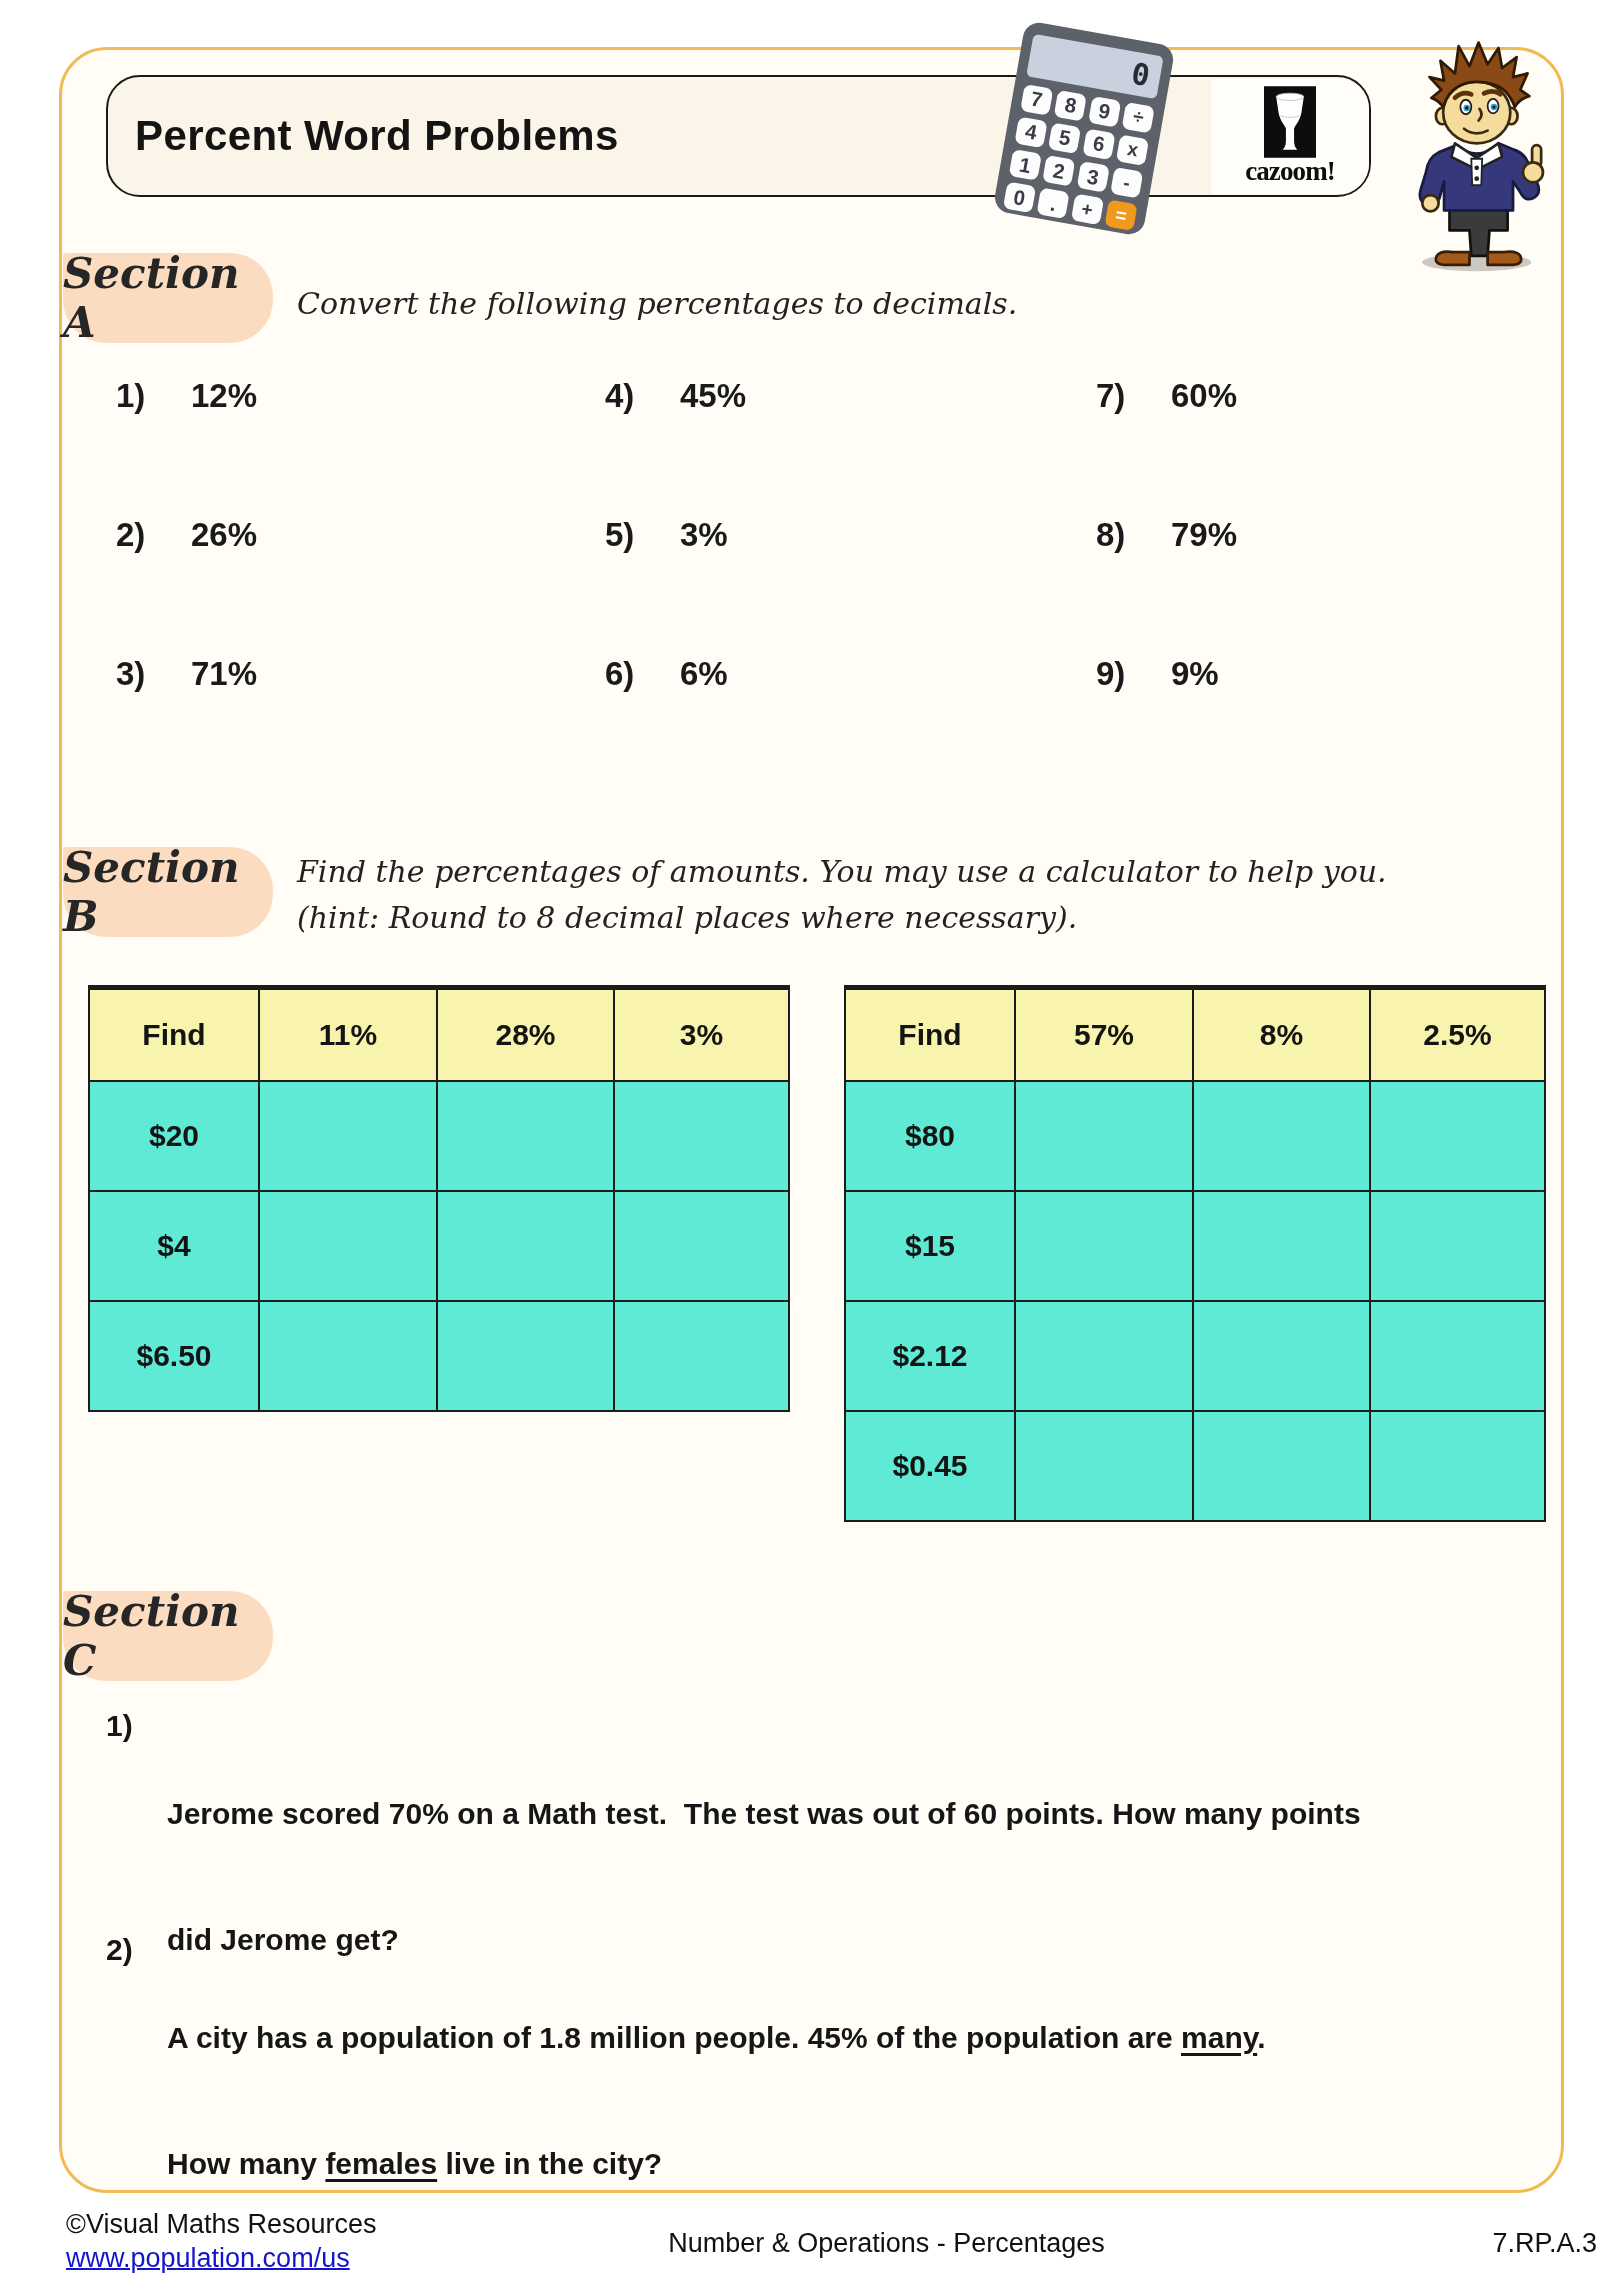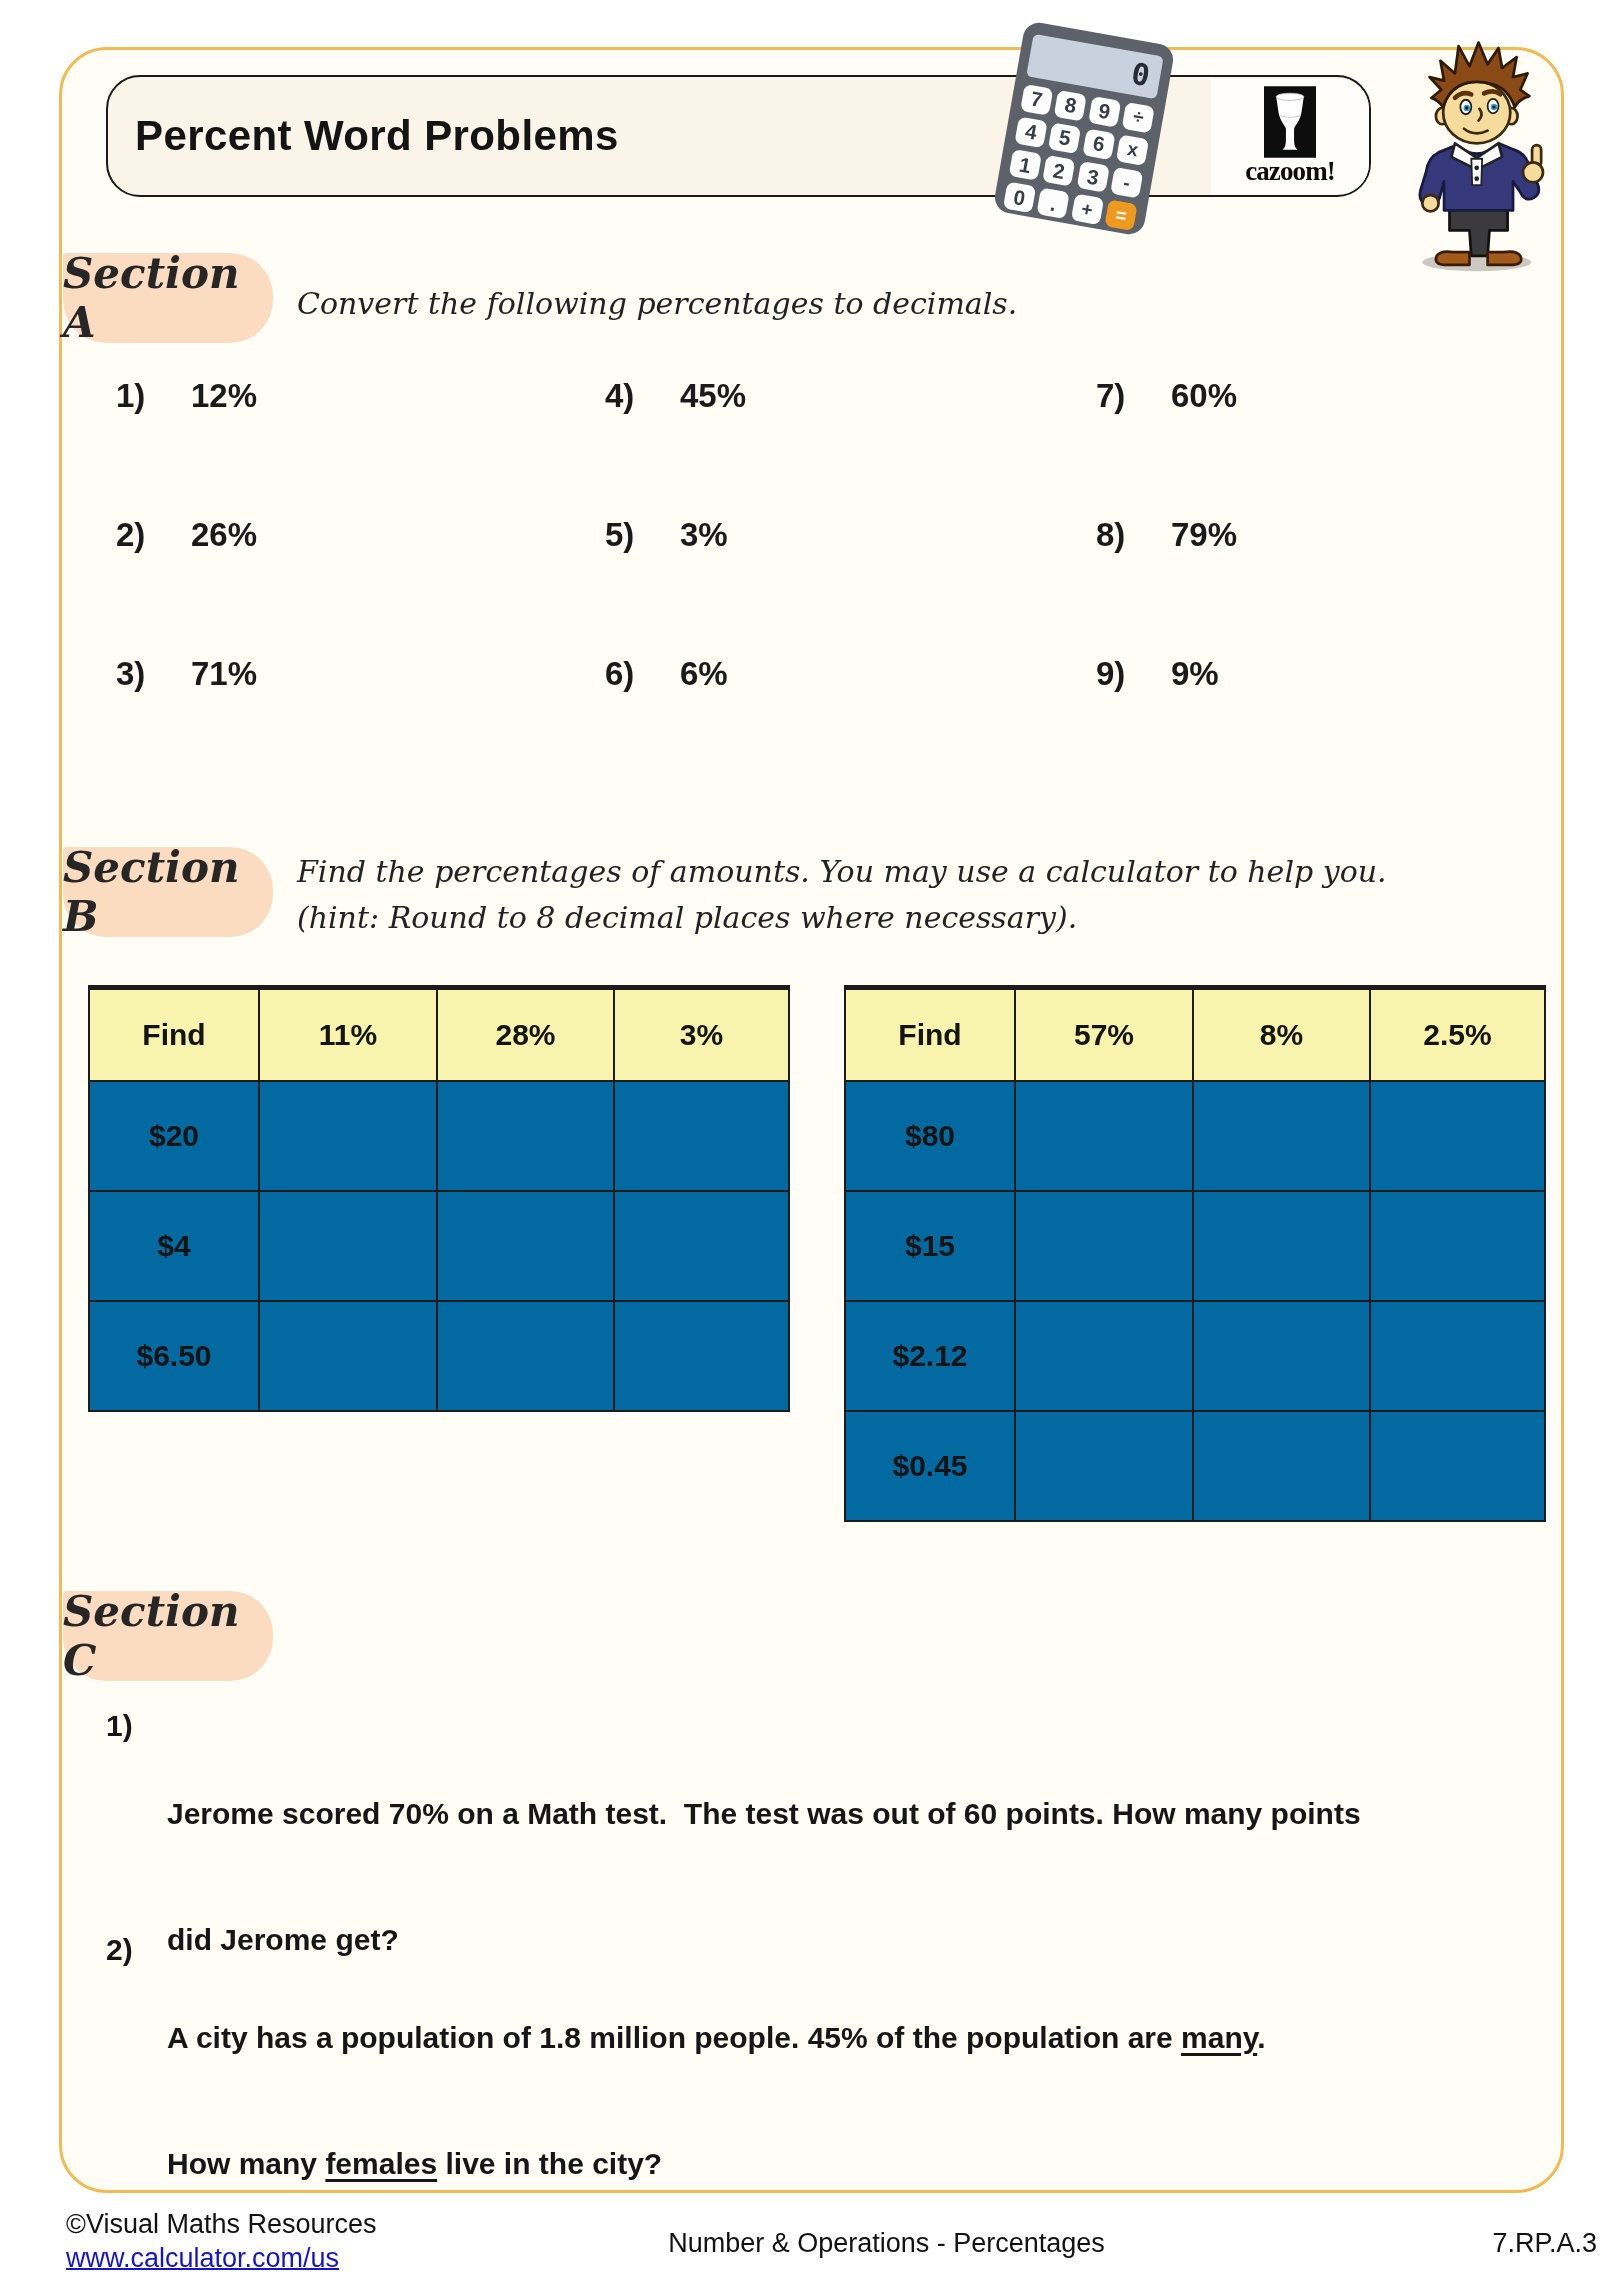--- a/index.html
+++ b/index.html
@@ -76,21 +76,21 @@
   .col1 { left:116px; } .col2 { left:605px; } .col3 { left:1096px; }
   .row1 { top:377px; } .row2 { top:516px; } .row3 { top:655px; }
   
   .btable { position:absolute; top:985px; border-collapse:collapse; table-layout:fixed; z-index:1; }
   .btable-left { left:88px; } .btable-right { left:844px; }
   .btable th, .btable td {
     border:2.7px solid #1c1c1c; padding:0; text-align:center;
     font-weight:700; font-size:30px; color:#141414;
   }
   .btable th { height:90px; background:#f8f4ae; border-top-width:5.4px; }
-  .btable td { height:108px; background:#0369a1; }
+  .btable td { height:108px; background:#5eead4; }
   
   .cprob { position:absolute; left:106px; display:flex; font-size:30px; font-weight:700; color:#161616; z-index:1; }
   .cprob-1 { top:1709px; } .cprob-2 { top:1933px; }
   .cnum { width:61px; flex:none; }
   .clines { line-height:42px; white-space:pre-wrap; max-width:1343px; }
   .ul { text-decoration:underline; text-decoration-thickness:2.7px; text-underline-offset:5.4px; }
   
   .footer-item { position:absolute; font-size:27px; color:#111111; z-index:1; }
   .f-copy { left:66px; top:2209px; }
   .f-url  { left:66px; top:2243px; color:#1414cc; text-decoration:underline; text-decoration-thickness:1.8px; cursor:pointer; }
@@ -316,16 +316,16 @@
 
 <div class="cprob cprob-2">
   <span class="cnum">2)</span>
   <div class="clines">
     <div><span>A city has a population of 1.8 million people. 45% of the population are </span><span class="ul">many</span><span>.</span></div>
     <div><span>How many </span><span class="ul">females</span><span> live in the city?</span></div>
   </div>
 </div>
 
 <div class="footer-item f-copy">©Visual Maths Resources</div>
-<a class="footer-item f-url">www.calculator.com/us</a>
+<a class="footer-item f-url">www.population.com/us</a>
 <div class="footer-item f-center">Number &amp; Operations - Percentages</div>
 <div class="footer-item f-right">7.RP.A.3</div>
 
 
 </body></html>

